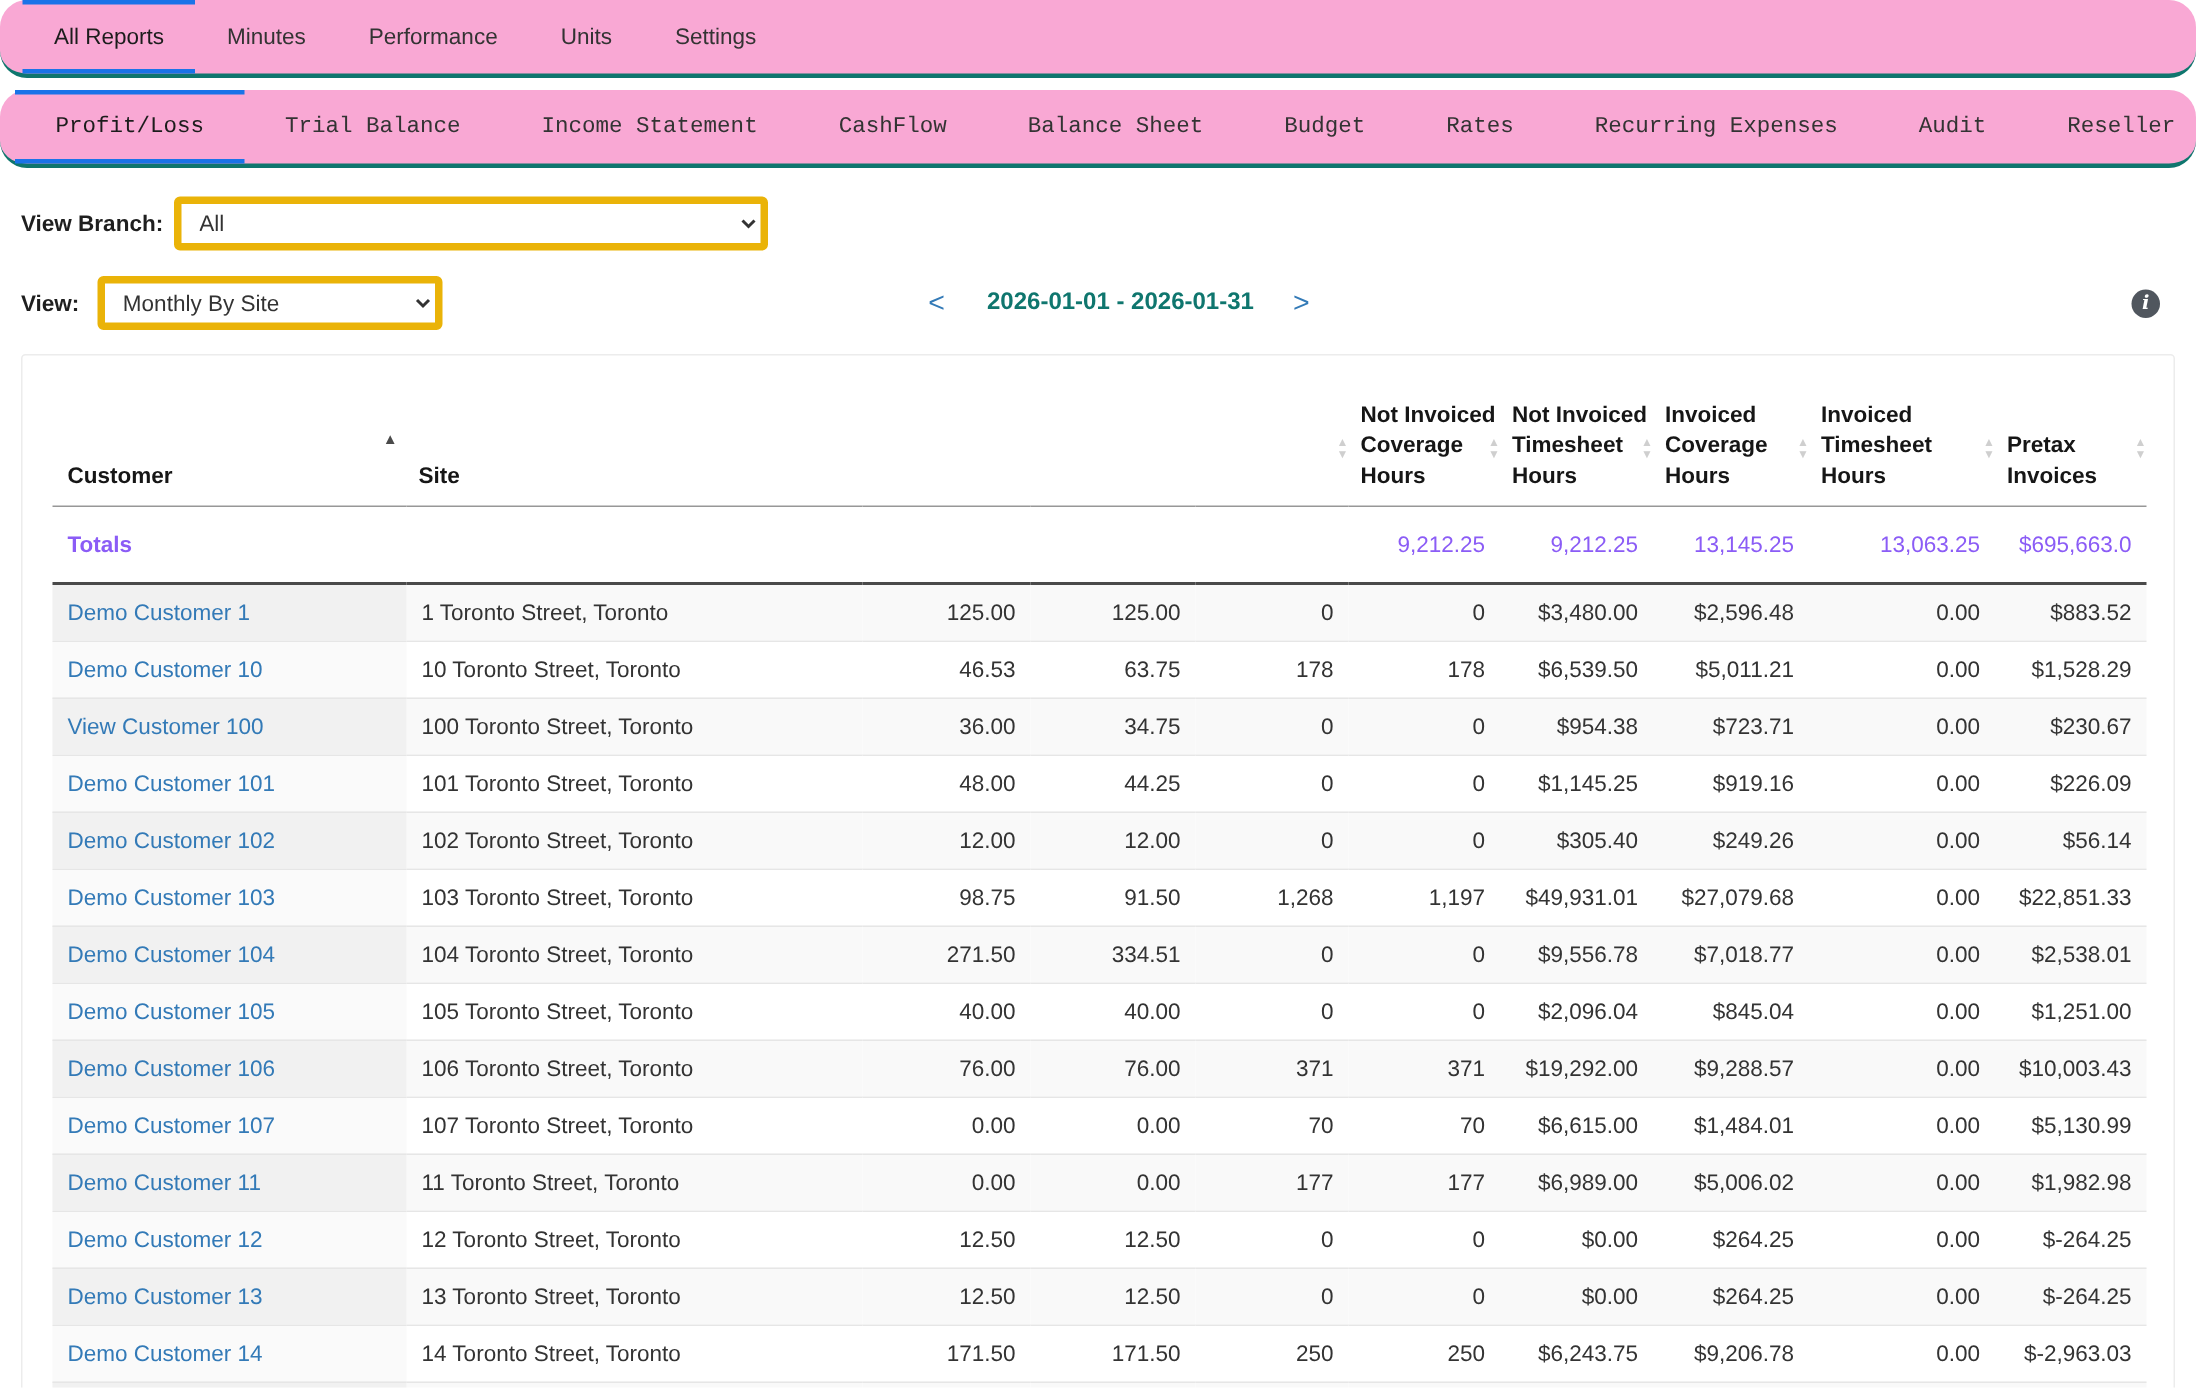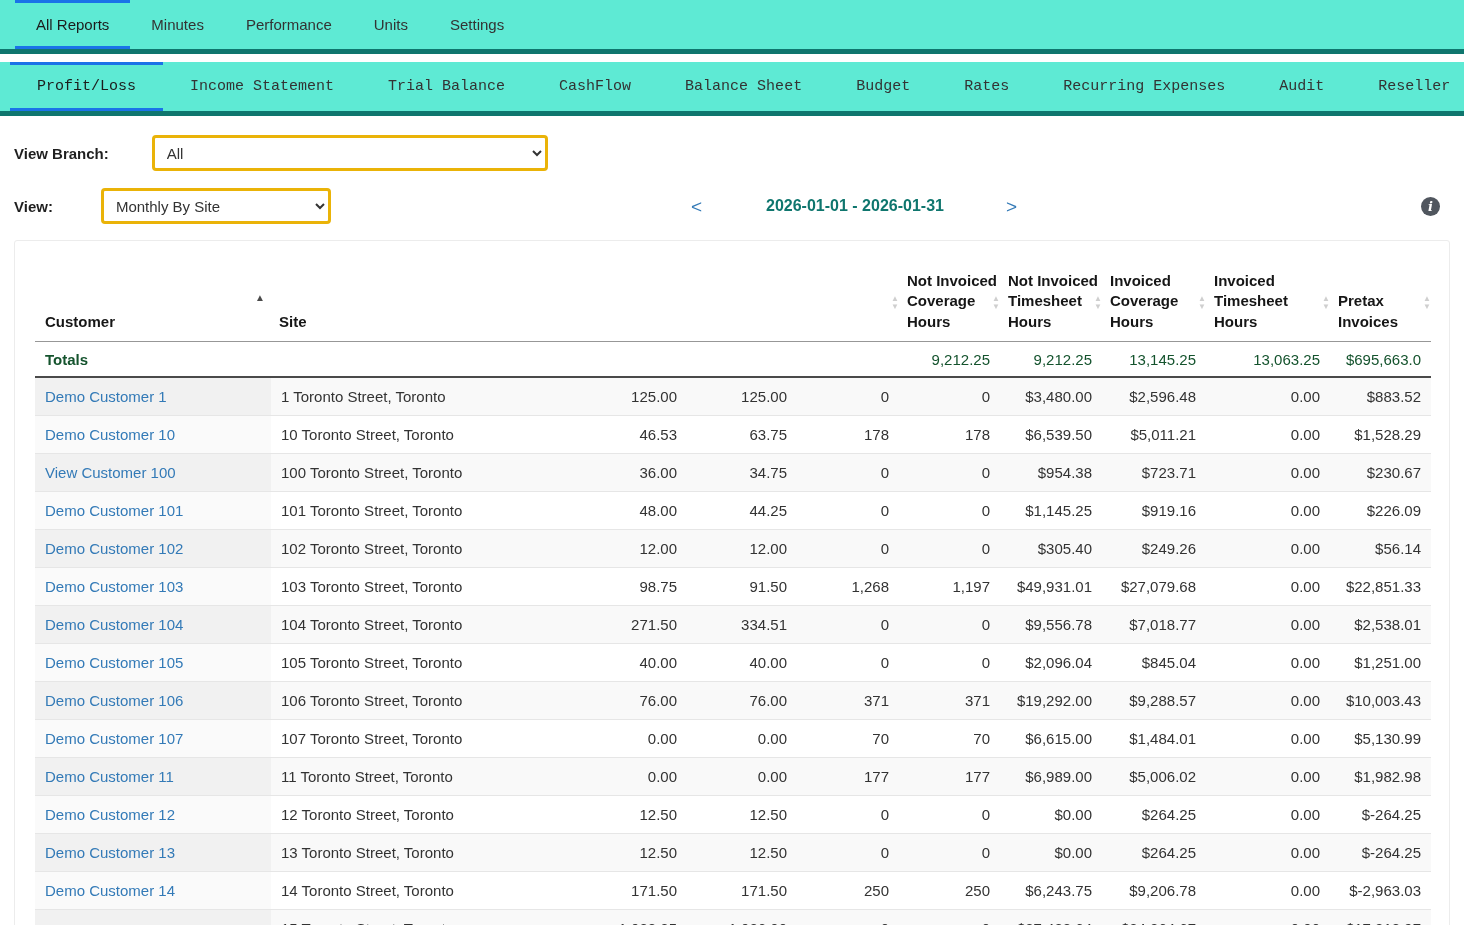--- a/index.html
+++ b/index.html
@@ -5,41 +5,41 @@
   * { box-sizing: border-box; margin: 0; padding: 0; }
   html, body {
     width: 1464px; height: 925px; overflow: hidden;
     background: #ffffff;
     font-family: "Liberation Sans", sans-serif;
     font-size: 15px; color: #333;
   }
   .page { width: 1464px; height: 925px; overflow: hidden; }
 
   
-  .tabbar { display: flex; align-items: stretch; border-bottom: 5px solid #0f766e; background: #5eead4; }
+  .tabbar { display: flex; align-items: stretch; border-bottom: 3px solid #0f766e; background: #f9a8d4; border-radius: 18px; }
   .tabbar-top { padding-left: 15px; }
   .tabbar-sub { margin-top: 8px; padding-left: 10px; font-family: Liberation Mono, monospace; }
   .tab {
     display: block; height: 49px; line-height: 43px;
     border-top: 3px solid transparent; border-bottom: 3px solid transparent;
     color: #333; font-size: 15px; text-decoration: none; cursor: pointer;
     white-space: nowrap;
   }
   .tabbar-top .tab { padding: 0 21px; }
   .tabbar-sub .tab { padding: 0 27px; }
   .tab.active { border-top-color: #1a73e8; border-bottom-color: #1a73e8; color: #1c1c1c; }
 
   
-  .filter-row { display: flex; align-items: center; padding-left: 14px; gap: 36px; }
+  .filter-row { display: flex; align-items: center; padding-left: 14px; }
   .branch-row { margin-top: 19px; }
   .view-row { margin-top: 17px; padding-right: 24px; }
   .flabel { font-weight: bold; color: #1f1f1f; font-size: 15px; }
   .sel {
     height: 36px; font-size: 15px; color: #333;
-    border: 3px solid #eab308; border-radius: 4px; background: #fff;
+    border: 5px solid #eab308; border-radius: 4px; background: #fff;
     padding: 0 8px; font-family: "Liberation Sans", sans-serif;
   }
   .sel-branch { width: 396px; margin-left: 7px; }
   .sel-view { width: 230px; margin-left: 12px; }
   .nav-arrow { color: #337ab7; font-size: 19px; line-height: 19px; text-decoration: none; cursor: pointer; }
   .nav-prev { margin-left: 324px; }
   .date-range { margin-left: 28px; font-weight: bold; font-size: 16px; color: #0f766e; }
   .nav-next { margin-left: 26px; }
   .info-icon {
     margin-left: auto; width: 19px; height: 19px; border-radius: 50%;
@@ -75,21 +75,21 @@
   }
   thead th.col-customer { padding-left: 10px; }
   .sort-asc { position: absolute; right: 6px; bottom: 36px; font-size: 10px; color: #4a4a4a; }
   .sort-both {
     position: absolute; right: 0; bottom: 30px;
     display: flex; flex-direction: column; line-height: 8px; font-size: 8px; color: #cfcfcf;
   }
   .sort-both i { font-style: normal; }
 
   .totals-row td {
-    height: 36px; vertical-align: middle; color: #14532d; font-size: 15px;
+    height: 52px; vertical-align: middle; color: #8b5cf6; font-size: 15px;
     padding: 0 10px; border-bottom: 2px solid #4a4a4a; background: #fff; margin-top: 33px;
   }
   .totals-label { font-weight: bold; }
 
   tbody td {
     height: 38px; vertical-align: middle; padding: 0 10px;
     border-bottom: 1px solid #e6e6e6; color: #333;
   }
   td.num { text-align: right; }
   tbody tr:nth-child(odd)  { background: #f9f9f9; }
@@ -106,22 +106,22 @@
   <nav class="tabbar tabbar-top" id="report-tabs">
       <a class="tab active">All Reports</a>
       <a class="tab">Minutes</a>
       <a class="tab">Performance</a>
       <a class="tab">Units</a>
       <a class="tab">Settings</a>
     </nav>
 
   <nav class="tabbar tabbar-sub" id="sub-tabs">
       <a class="tab active">Profit/Loss</a>
+      <a class="tab">Trial Balance</a>
       <a class="tab">Income Statement</a>
-      <a class="tab">Trial Balance</a>
       <a class="tab">CashFlow</a>
       <a class="tab">Balance Sheet</a>
       <a class="tab">Budget</a>
       <a class="tab">Rates</a>
       <a class="tab">Recurring Expenses</a>
       <a class="tab">Audit</a>
       <a class="tab">Reseller</a>
       <a class="tab">Referrals</a>
       <a class="tab">General</a>
     </nav>

